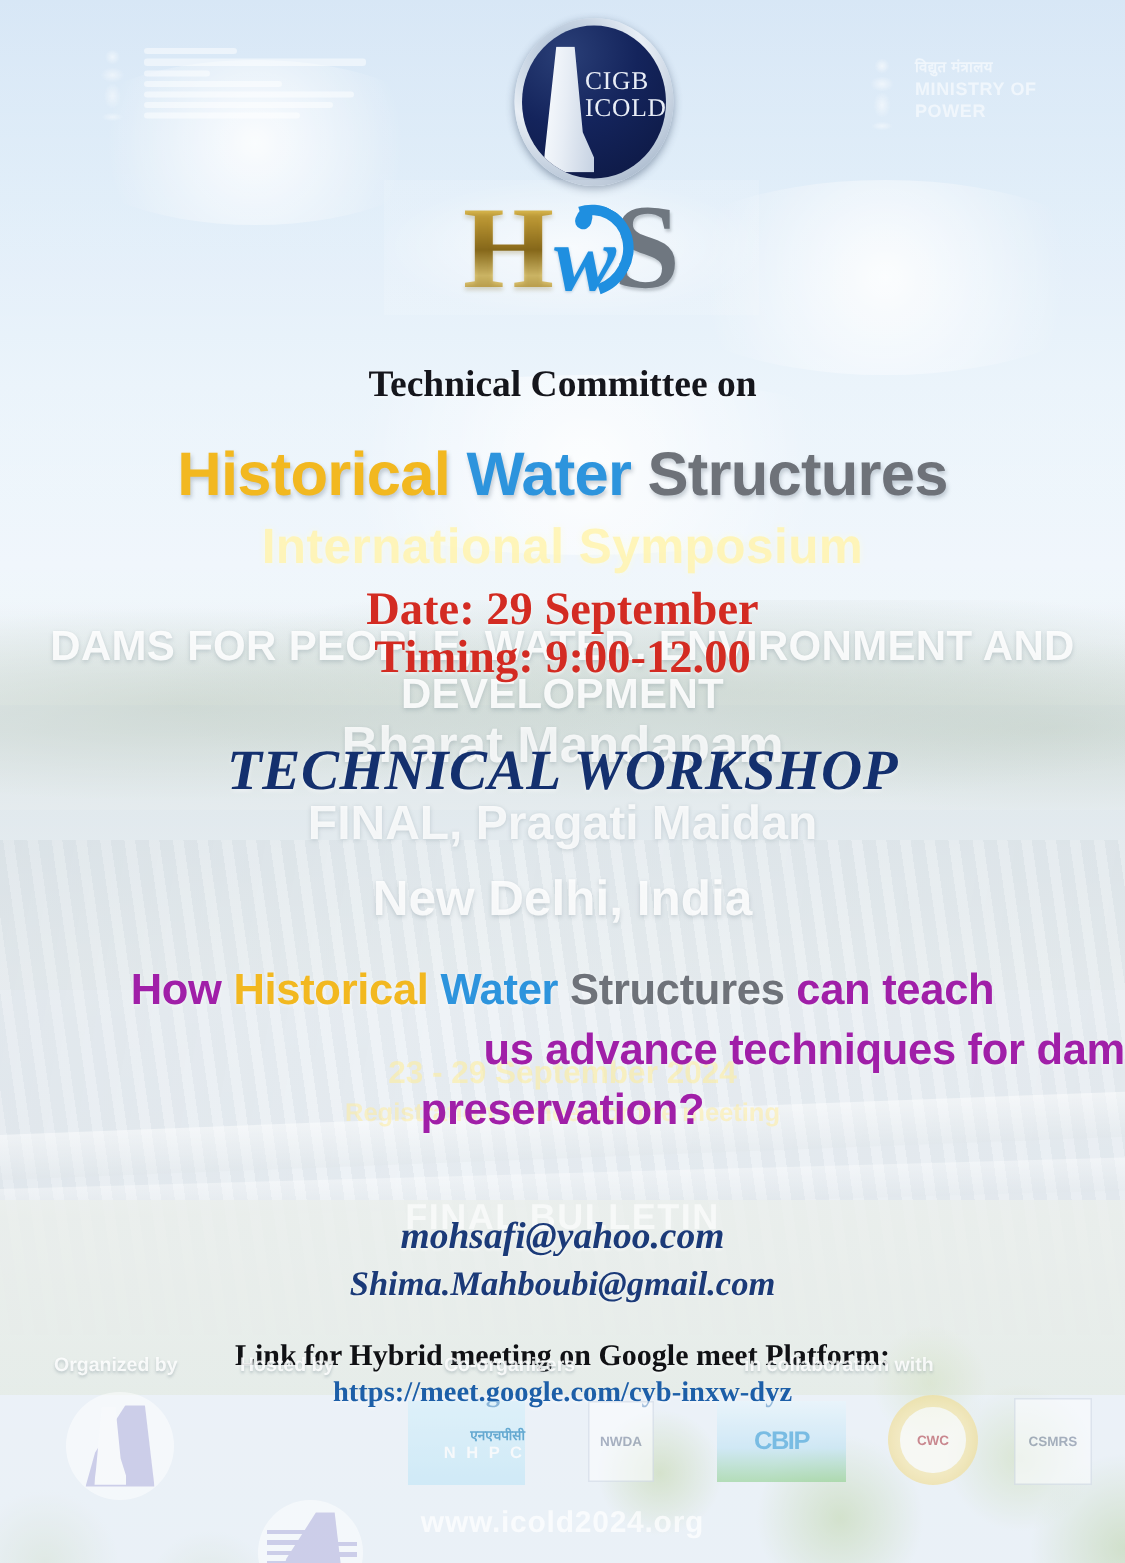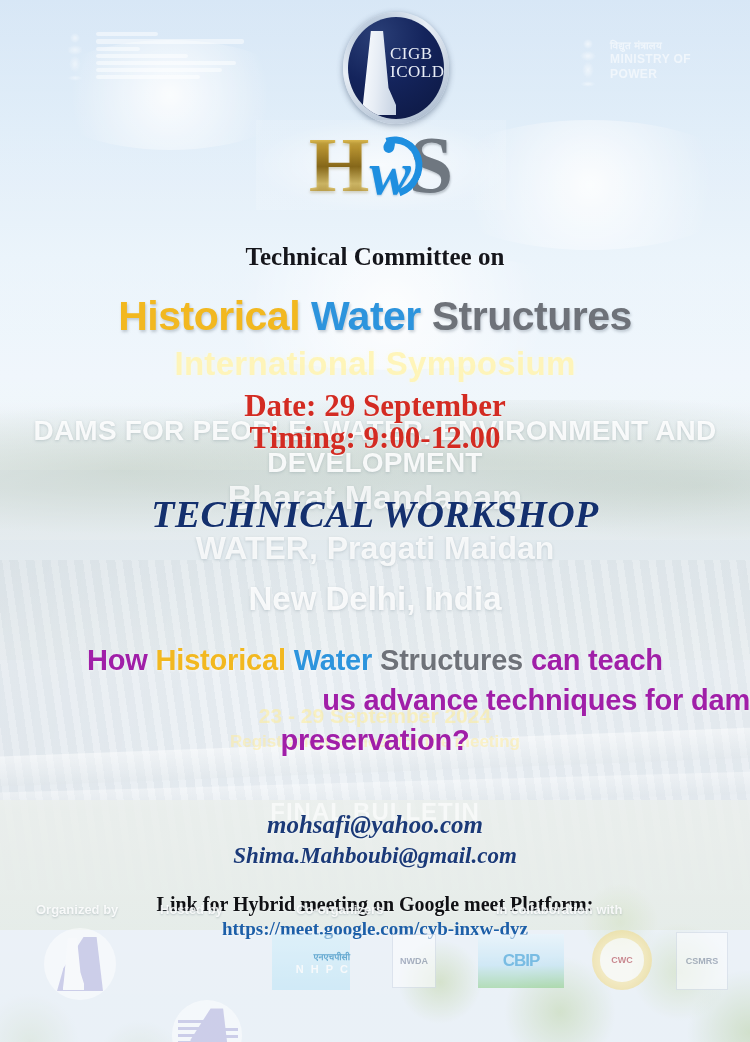--- a/index.html
+++ b/index.html
@@ -357,25 +357,26 @@
   <div class="bg-dam-crest"></div>
   <div class="bg-dam-crest2"></div>
   <div class="bg-water-low"></div>
   <div class="bg-foliage"></div>
   <div class="bg-foliage-l"></div>
   <div class="bg-veil"></div>
 
   <div class="ghost ghost-symposium">International Symposium</div>
   <div class="ghost ghost-tagline">DAMS FOR PEOPLE, WATER, ENVIRONMENT AND DEVELOPMENT</div>
   <div class="ghost ghost-venue1">Bharat Mandapam</div>
-  <div class="ghost ghost-venue2">WATER, Pragati Maidan</div>
+  <div class="ghost ghost-venue2">FINAL, Pragati Maidan</div>
   <div class="ghost ghost-venue3">New Delhi, India</div>
   <div class="ghost ghost-dates">23 - 29 September 2024</div>
   <div class="ghost ghost-reg">Registration is meet for the meeting</div>
   <div class="ghost ghost-finalbul">FINAL BULLETIN</div>
+  <div class="ghost ghost-website">www.icold2024.org</div>
 
   <div class="emblem-left">
     <div class="ashoka"></div>
     <div class="emblem-left-text">
       <span></span>
         <span></span>
         <span></span>
         <span></span>
         <span></span>
         <span></span>

